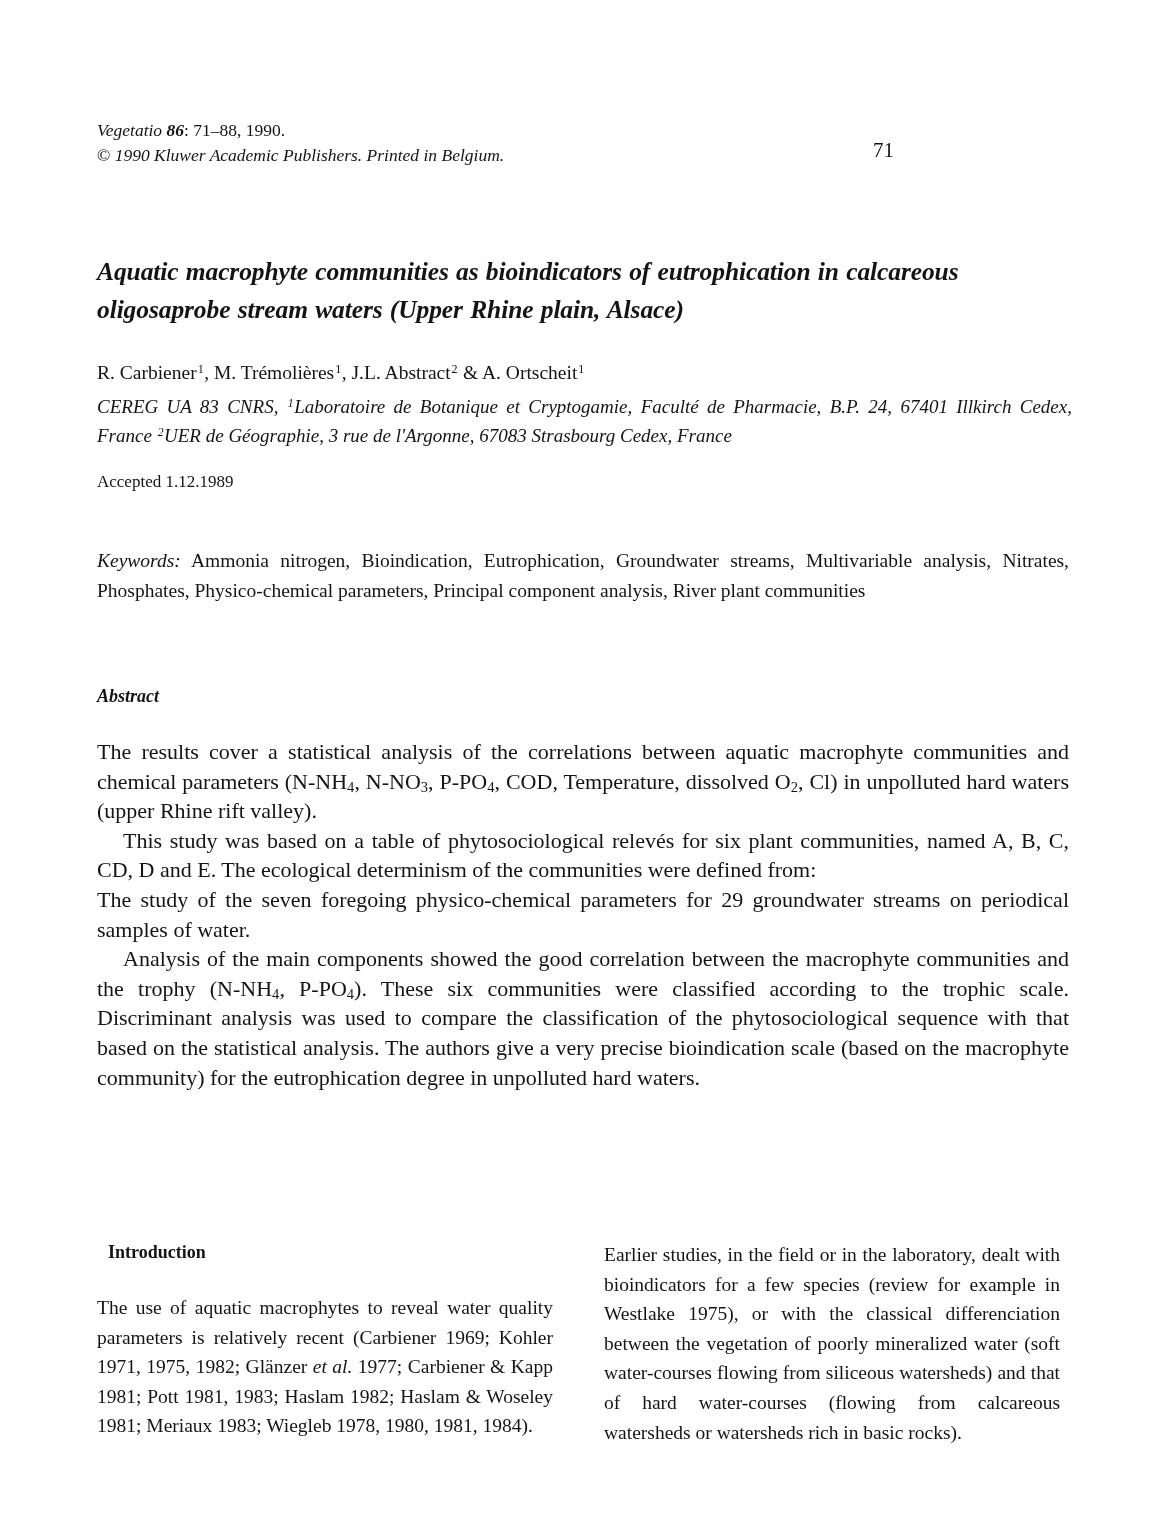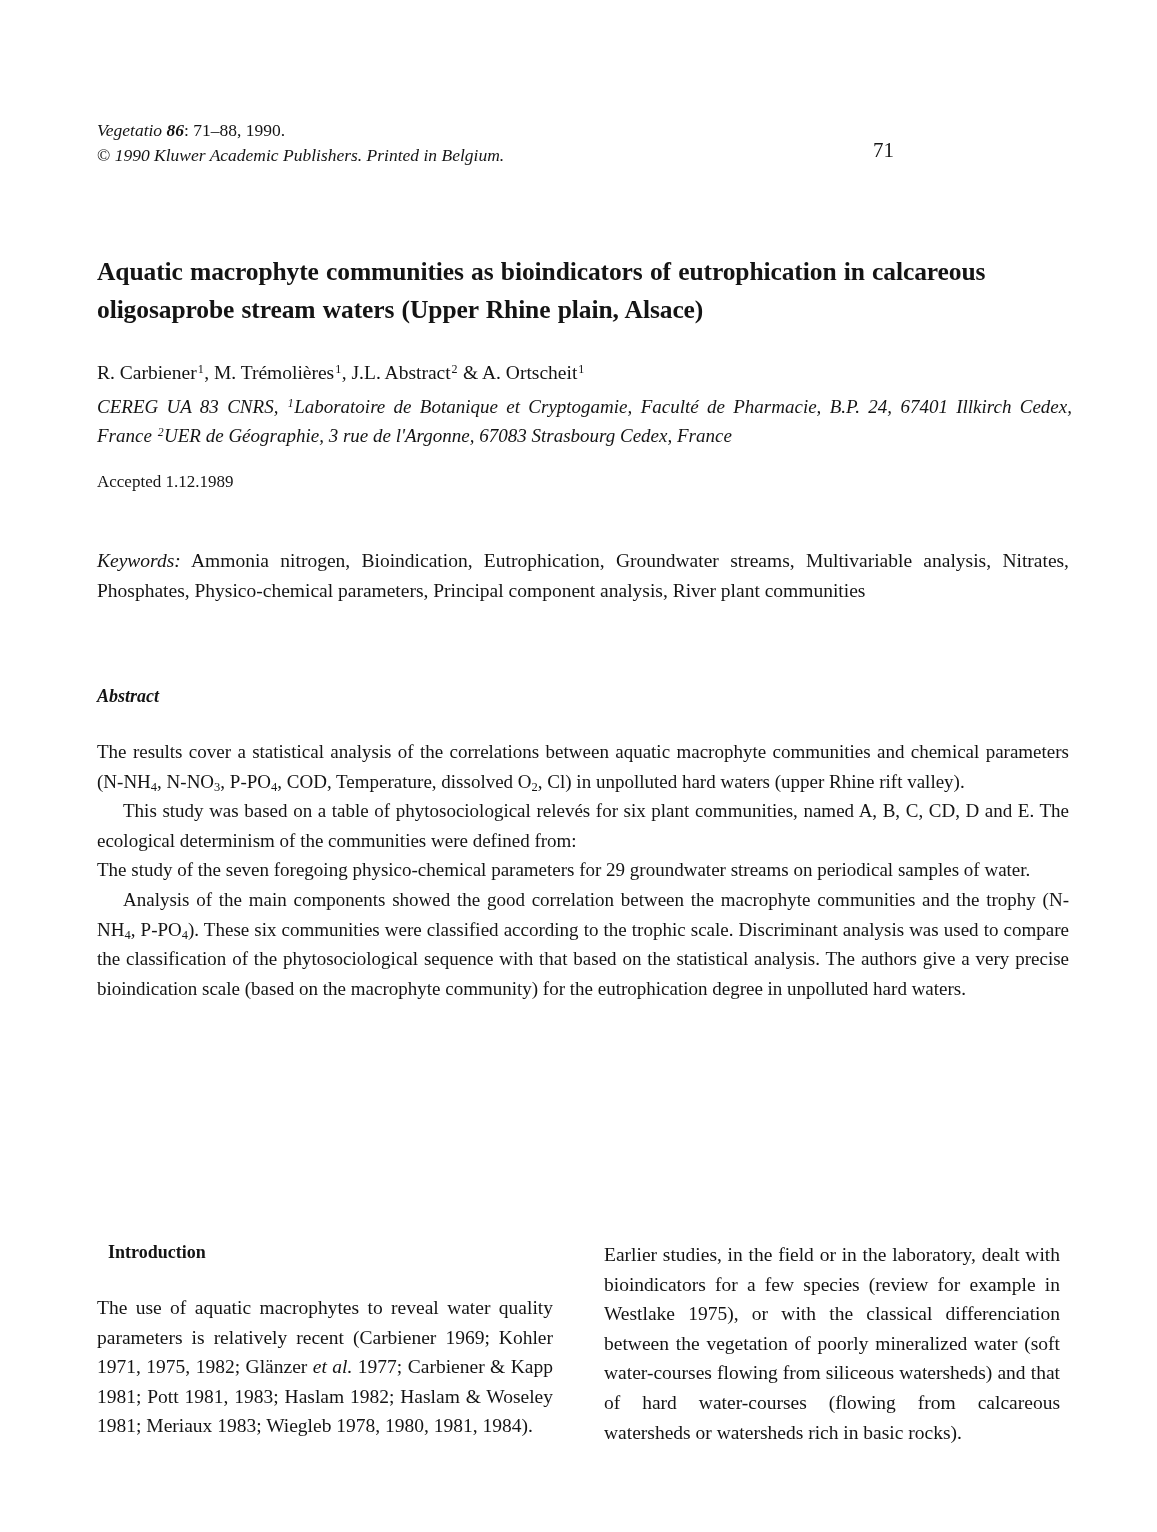--- a/index.html
+++ b/index.html
@@ -57,20 +57,21 @@
   .article-title {
     position: absolute;
     left: 97px;
     top: 236px;
     width: 975px;
     font-size: 25.5px;
     line-height: 38px;
     font-weight: bold;
     letter-spacing: -0.1px;
     word-spacing: 1px;
+    font-style: italic;
   }
   
   .authors {
     position: absolute;
     left: 97px;
     top: 358px;
     width: 975px;
     font-size: 19.5px;
     line-height: 29px;
   }
@@ -124,21 +125,21 @@
     font-size: 18px;
     font-weight: bold;
     line-height: 24px;
     font-style: italic;
   }
   .abstract-body {
     position: absolute;
     left: 97px;
     top: 737px;
     width: 972px;
-    font-size: 19px;
+    font-size: 22px;
     line-height: 29.6px;
     text-align: justify;
   }
   .abstract-body p {
     margin: 0;
     text-indent: 0;
   }
   .abstract-body p.indent {
     text-indent: 26px;
   }

